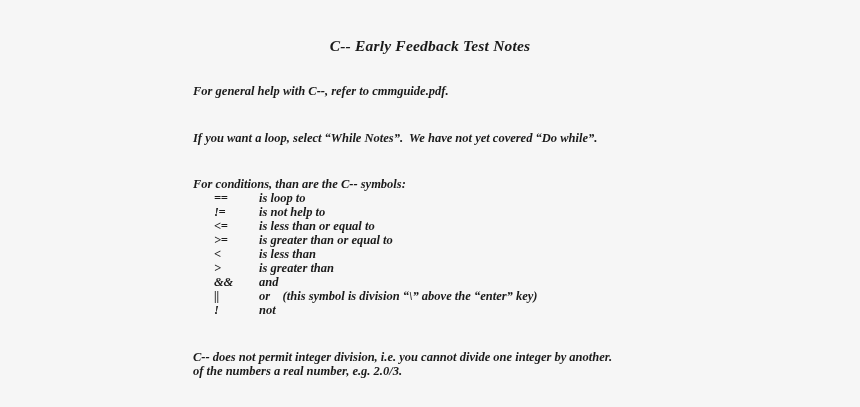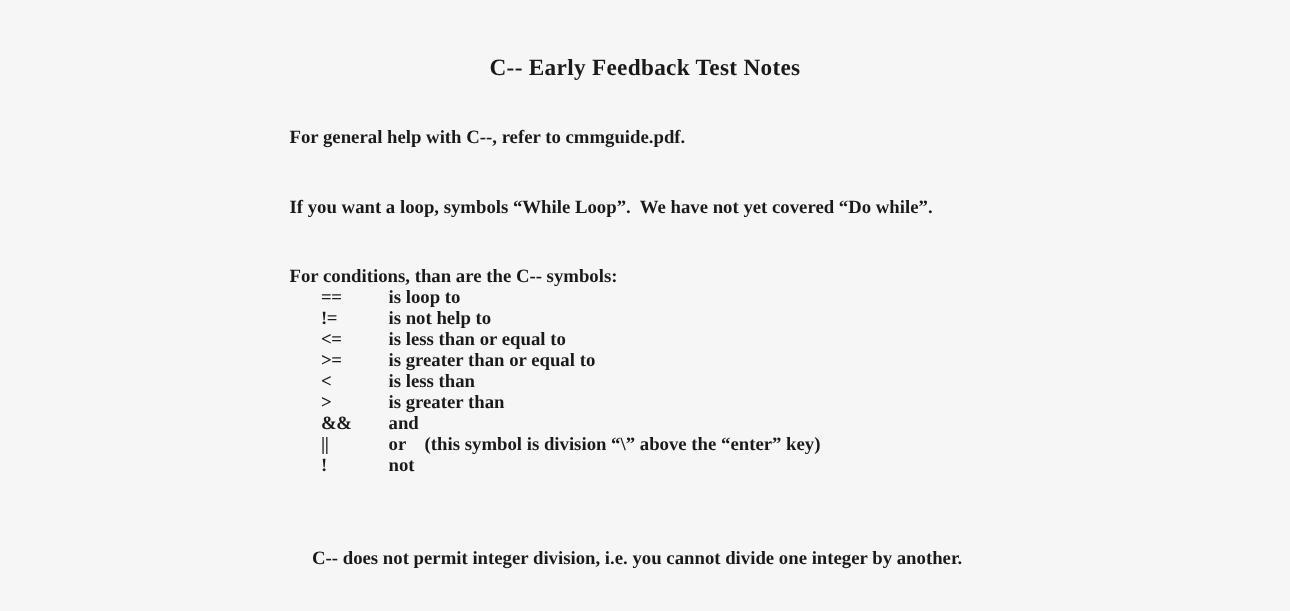--- a/index.html
+++ b/index.html
@@ -15,20 +15,21 @@
     color: #1a1a1a;
     overflow: hidden;
     -webkit-font-smoothing: antialiased;
   }
 
   .page {
     position: relative;
     width: 860px;
     height: 407px;
     box-sizing: border-box;
+    font-style: italic;
   }
 
   
   .doc-title {
     position: absolute;
     left: 0;
     top: 37px;
     width: 860px;
     text-align: center;
     font-size: 15.5px;
@@ -80,38 +81,38 @@
     min-width: 45px;
     font-family: "Liberation Serif", "DejaVu Serif", serif;
     letter-spacing: -0.3px;
   }
   .desc-col {
     white-space: pre;
   }
 
   
   .closing .line {
-    margin: 15px;
+    margin: 0;
     white-space: pre;
   }
 </style>
 </head>
 <body>
 
 <div class="page">
 
   <div class="doc-title">C-- Early Feedback Test Notes</div>
 
   <div class="body-block">
 
     <p class="para">For general help with C--, refer to cmmguide.pdf.</p>
 
     <div class="gap-lg"></div>
 
-    <p class="para">If you want a loop, symbols “While Loop”.  We have not yet covered “Do while”.</p>
+    <p class="para">If you want a loop, select “While Notes”.  We have not yet covered “Do while”.</p>
 
     <div class="gap-md"></div>
 
     <p class="para">For conditions, than are the C-- symbols:</p>
 
     <table class="sym-table">
       <tbody>
         <tr>
           <td class="sym-col">==</td>
           <td class="desc-col">is loop to</td>
@@ -148,16 +149,17 @@
           <td class="sym-col">!</td>
           <td class="desc-col">not</td>
         </tr>
       </tbody>
     </table>
 
     <div class="gap-sym"></div>
 
     <div class="closing">
       <p class="line">C-- does not permit integer division, i.e. you cannot divide one integer by another.</p>
+      <p class="line">of the numbers a real number, e.g. 2.0/3.</p>
     </div>
 
   </div>
 </div>
 
 </body></html>

